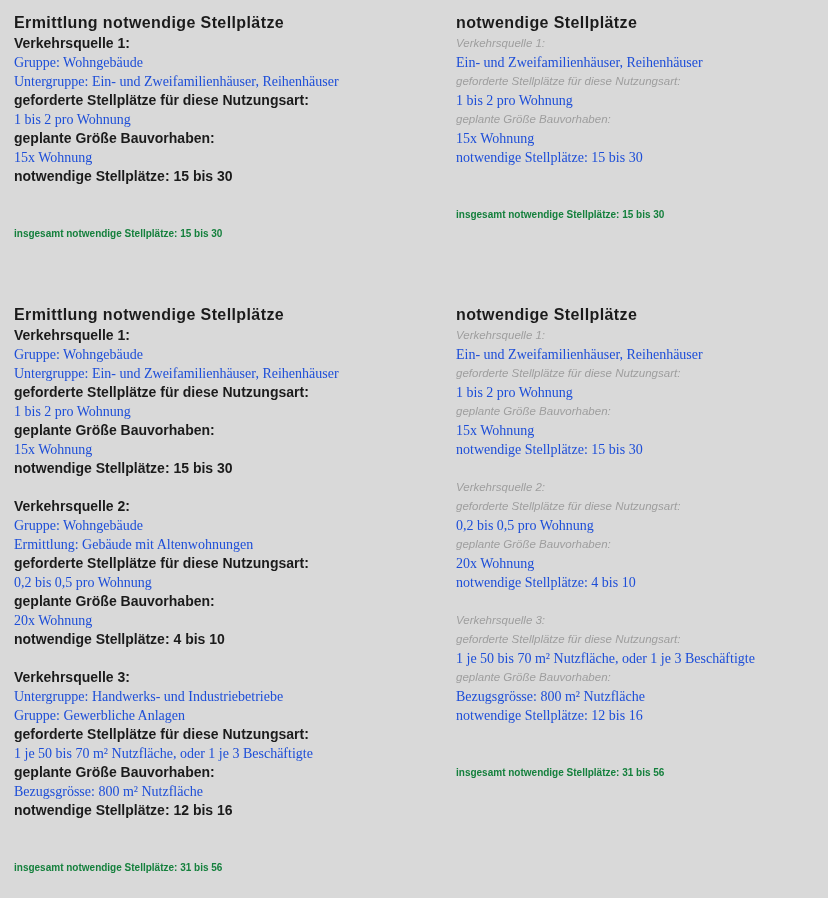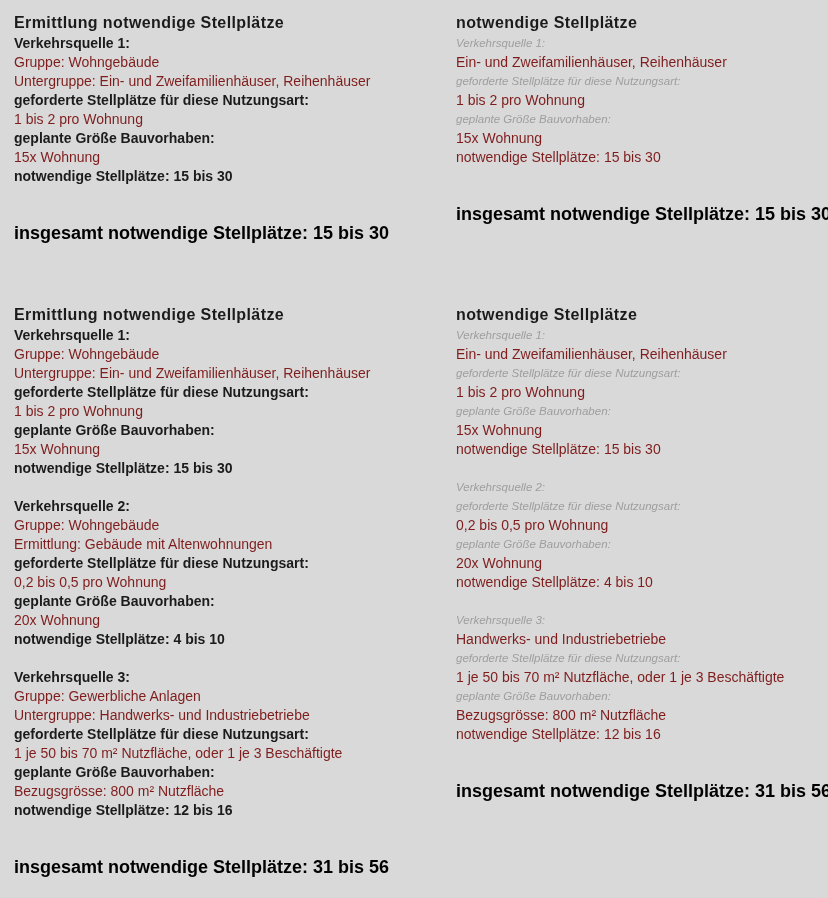--- a/index.html
+++ b/index.html
@@ -16,27 +16,27 @@
   .panel-tr { left: 456px; top: 12px; width: 362px; }
   .panel-bl { left: 14px; top: 304px; width: 432px; }
   .panel-br { left: 456px; top: 304px; width: 362px; }
 
   .panel-title {
     font-size: 16px; font-weight: bold; letter-spacing: 0.4px;
     color: #1b1b1b; line-height: 21px; margin-bottom: 1px;
   }
   .line { font-size: 14px; line-height: 19px; white-space: nowrap; }
   .bold  { font-weight: bold; color: #1b1b1b; }
-  .muted { color: #7f1d1d; }
+  .muted { color: #1d4ed8; font-family: Liberation Serif, serif; }
   .lbl-it {
     font-style: italic; font-size: 11.5px; line-height: 19px;
     color: #9e9e9e; white-space: nowrap;
   }
   .source-block { margin-bottom: 19px; }
-  .total-line { font-size: 18px; line-height: 19px; font-weight: bold; color: #000000; white-space: nowrap; margin-top: 38px; }
+  .total-line { font-size: 10px; line-height: 19px; font-weight: bold; color: #15803d; white-space: nowrap; margin-top: 38px; }
 </style>
 </head>
 <body>
 
 <div class="page">
 
   <div class="panel panel-tl">
     <div class="panel-title">Ermittlung notwendige Stellplätze</div>
     <div class="source-block">
       <div class="line bold">Verkehrsquelle 1:</div>
@@ -85,22 +85,22 @@
       <div class="line muted">Ermittlung: Gebäude mit Altenwohnungen</div>
       <div class="line bold">geforderte Stellplätze für diese Nutzungsart:</div>
       <div class="line muted">0,2 bis 0,5 pro Wohnung</div>
       <div class="line bold">geplante Größe Bauvorhaben:</div>
       <div class="line muted">20x Wohnung</div>
       <div class="line bold">notwendige Stellplätze: 4 bis 10</div>
     </div>
 
     <div class="source-block">
       <div class="line bold">Verkehrsquelle 3:</div>
+      <div class="line muted">Untergruppe: Handwerks- und Industriebetriebe</div>
       <div class="line muted">Gruppe: Gewerbliche Anlagen</div>
-      <div class="line muted">Untergruppe: Handwerks- und Industriebetriebe</div>
       <div class="line bold">geforderte Stellplätze für diese Nutzungsart:</div>
       <div class="line muted">1 je 50 bis 70 m² Nutzfläche, oder 1 je 3 Beschäftigte</div>
       <div class="line bold">geplante Größe Bauvorhaben:</div>
       <div class="line muted">Bezugsgrösse: 800 m² Nutzfläche</div>
       <div class="line bold">notwendige Stellplätze: 12 bis 16</div>
     </div>
 
     <div class="total-line">insgesamt notwendige Stellplätze: 31 bis 56</div>
   </div>
 
@@ -121,21 +121,20 @@
       <div class="lbl-it">Verkehrsquelle 2:</div>
       <div class="lbl-it">geforderte Stellplätze für diese Nutzungsart:</div>
       <div class="line muted">0,2 bis 0,5 pro Wohnung</div>
       <div class="lbl-it">geplante Größe Bauvorhaben:</div>
       <div class="line muted">20x Wohnung</div>
       <div class="line muted">notwendige Stellplätze: 4 bis 10</div>
     </div>
 
     <div class="source-block">
       <div class="lbl-it">Verkehrsquelle 3:</div>
-      <div class="line muted">Handwerks- und Industriebetriebe</div>
       <div class="lbl-it">geforderte Stellplätze für diese Nutzungsart:</div>
       <div class="line muted">1 je 50 bis 70 m² Nutzfläche, oder 1 je 3 Beschäftigte</div>
       <div class="lbl-it">geplante Größe Bauvorhaben:</div>
       <div class="line muted">Bezugsgrösse: 800 m² Nutzfläche</div>
       <div class="line muted">notwendige Stellplätze: 12 bis 16</div>
     </div>
 
     <div class="total-line">insgesamt notwendige Stellplätze: 31 bis 56</div>
   </div>
 

